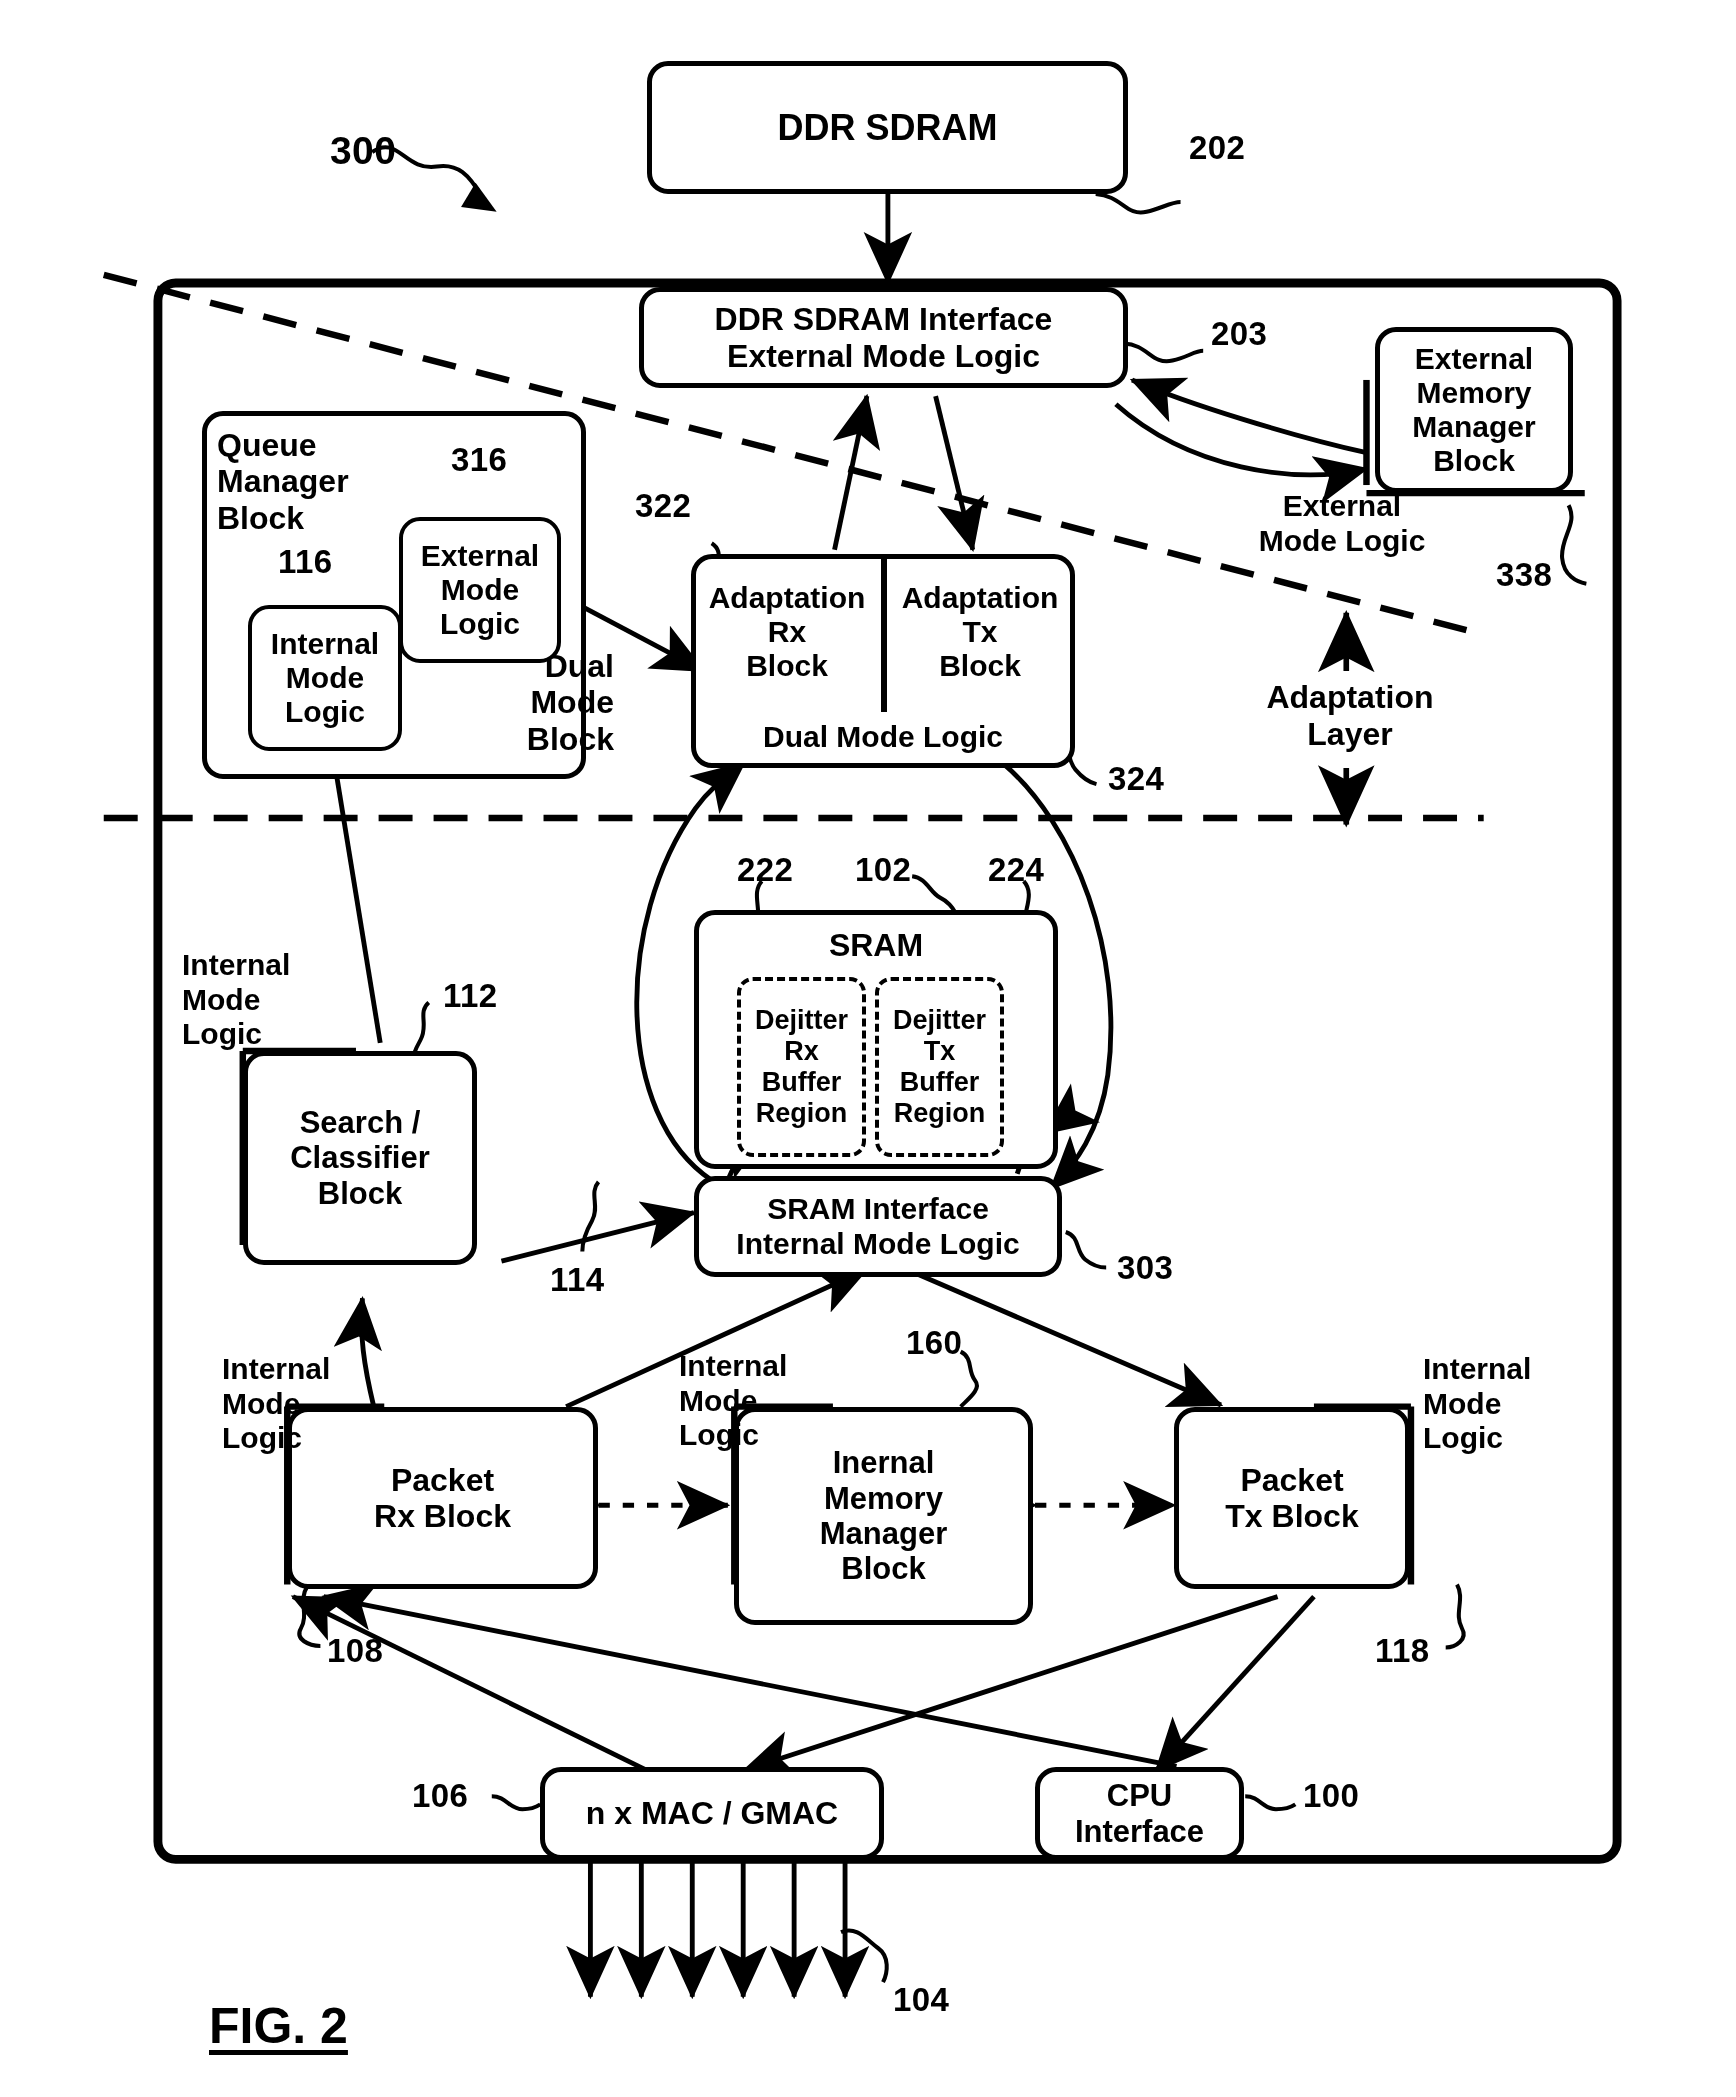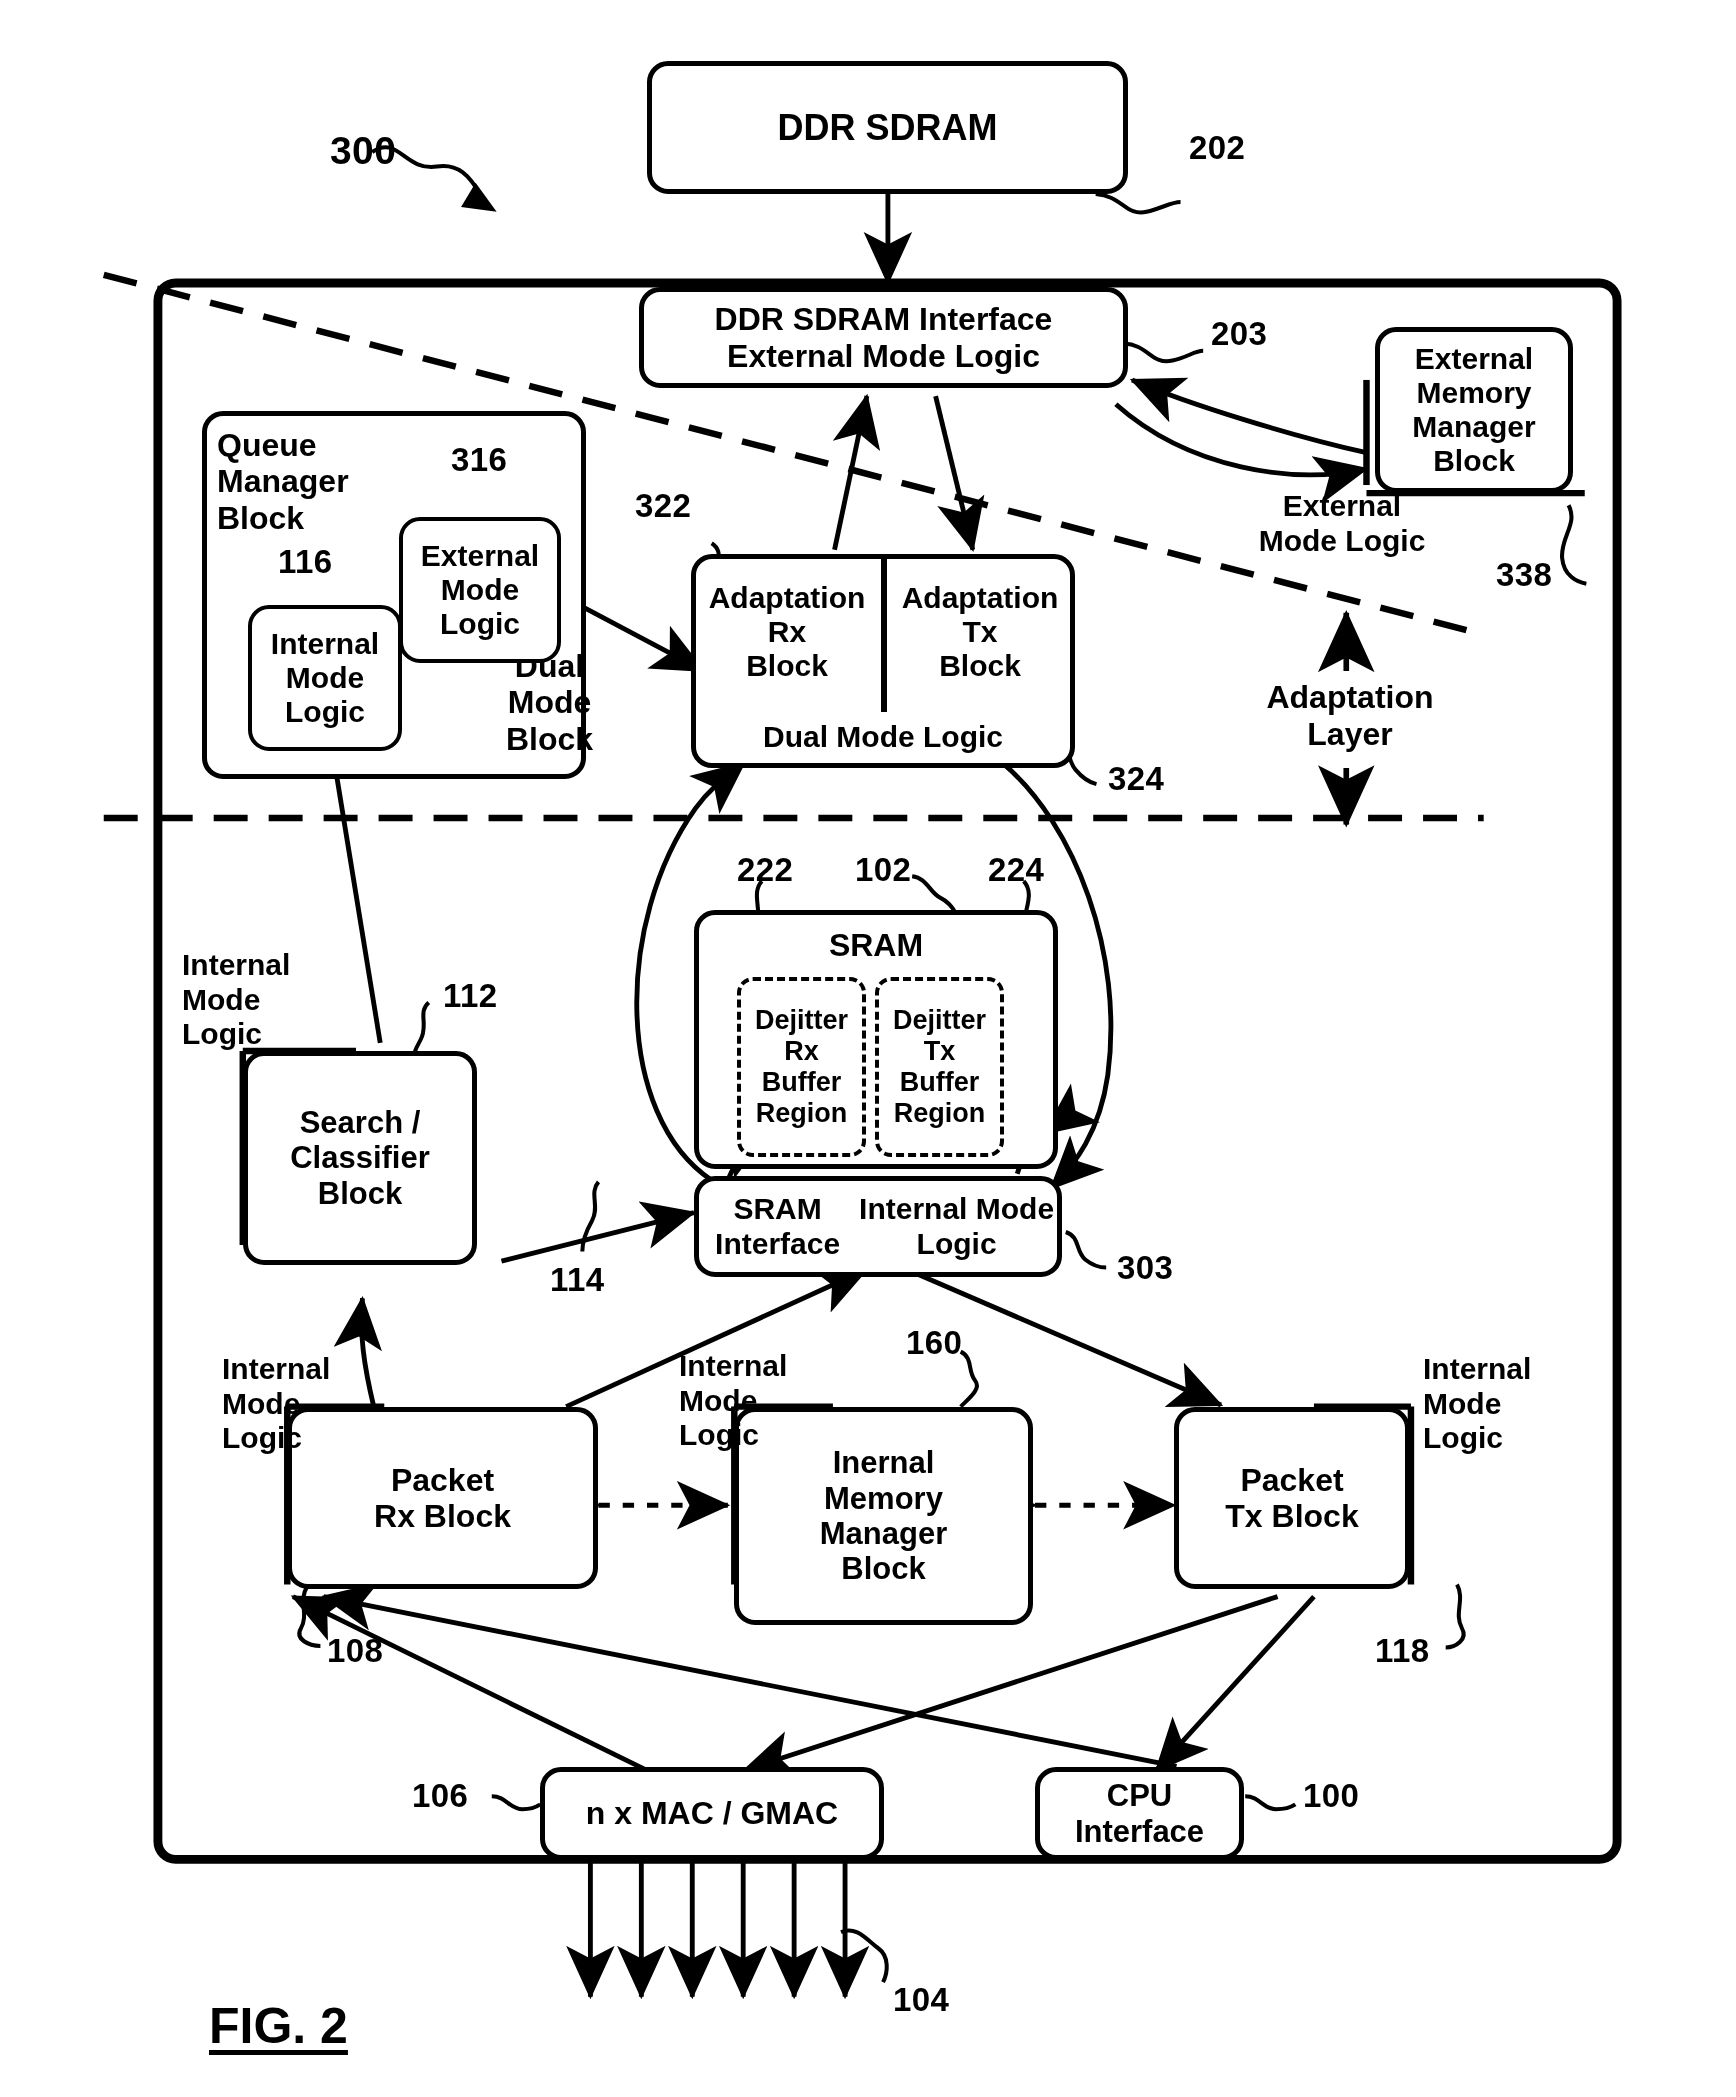--- a/index.html
+++ b/index.html
@@ -157,21 +157,21 @@
 Manager
 Block</span>
   </div>
   <div class="chiplabel" style="left:1237px;top:489px;width:210px;font-size:30px;white-space:pre-line;">External
 Mode Logic</div>
 
   <div class="box" style="left:202px;top:411px;width:384px;height:368px;border-radius:21px;"></div>
   <div class="plain" style="left:217px;top:427px;width:186px;font-size:32px;text-align:left;white-space:pre-line;">Queue
 Manager
 Block</div>
-  <div class="plain" style="left:485px;top:648px;width:129px;font-size:32px;text-align:center;white-space:pre-line;">Dual
+  <div class="plain" style="left:485px;top:648px;width:129px;font-size:32px;text-align:right;white-space:pre-line;">Dual
 Mode
 Block</div>
 
   <div class="box thin" style="left:399px;top:517px;width:162px;height:146px;font-size:30px;white-space:pre-line;"><span>External
 Mode
 Logic</span></div>
 
   <div class="box thin" style="left:248px;top:605px;width:154px;height:146px;font-size:30px;white-space:pre-line;"><span>Internal
 Mode
 Logic</span></div>
@@ -203,21 +203,21 @@
 Buffer
 Region</span>
   </div>
   <div class="dashedbox" style="left:875px;top:977px;width:129px;height:180px;font-size:27px;white-space:pre-line;">
     <span>Dejitter
 Tx
 Buffer
 Region</span>
   </div>
 
-  <div class="box" style="left:694px;top:1176px;width:368px;height:101px;font-size:30px;">
+  <div class="box" style="left:694px;top:1176px;width:368px;height:101px;font-size:30px;flex-direction:column;">
     <span>SRAM Interface</span>
     <span>Internal Mode Logic</span>
   </div>
 
   <div class="box" style="left:243px;top:1051px;width:234px;height:214px;font-size:31px;white-space:pre-line;">
     <span>Search /
 Classifier
 Block</span>
   </div>
   <div class="chiplabel" style="left:182px;top:948px;width:150px;font-size:30px;white-space:pre-line;text-align:left;">Internal

